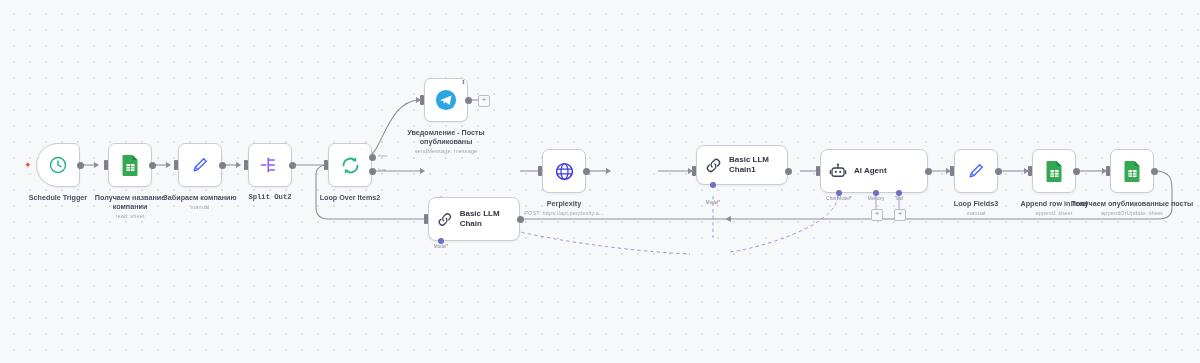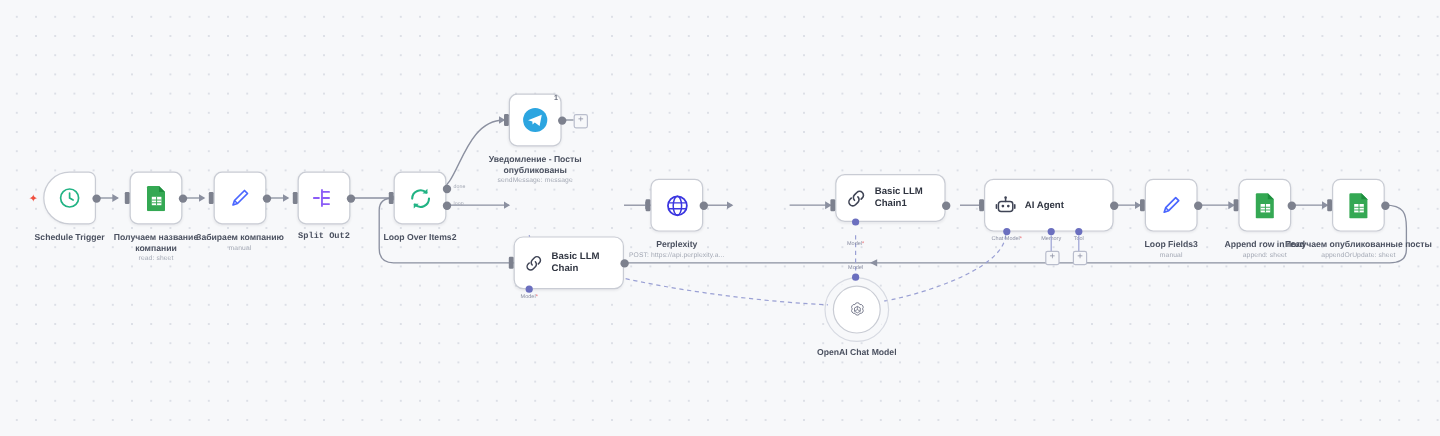--- a/index.html
+++ b/index.html
@@ -347,30 +347,14 @@
         <rect x="8.6" y="10" width="0.8" height="7" fill="#34a853"></rect>
       </svg>
     </div>
     <div class="port" style="right:-4px;top:19px;"></div>
     <div class="lbl wide" style="width:140px;">
       <span>Получаем опубликованные посты</span>
       <span class="sub">appendOrUpdate: sheet</span>
     </div>
   </div>
 
-  <div class="node" style="left:687px;top:231px;">
-    <div class="sub-port" style="left:23px;top:-3px;"></div>
-    <span class="sub-lbl" style="left:26px;top:-11px;">Model</span>
-    <div class="circle-ring">
-      <div class="circle">
-        <svg width="17" height="17" viewBox="0 0 24 24">
-          <path d="M12 3.2 a3 3 0 0 1 2.9 2.2 a3 3 0 0 1 3.5 1.5 a3 3 0 0 1 -0.4 3.6 a3 3 0 0 1 0.4 3.6 a3 3 0 0 1 -3.5 1.5 a3 3 0 0 1 -2.9 2.2 a3 3 0 0 1 -2.9 -2.2 a3 3 0 0 1 -3.5 -1.5 a3 3 0 0 1 0.4 -3.6 a3 3 0 0 1 -0.4 -3.6 a3 3 0 0 1 3.5 -1.5 a3 3 0 0 1 2.9 -2.2 z" fill="none" stroke="#6f7386" stroke-width="1.1"></path>
-          <path d="M8.6 9.4 L12 7.5 L15.4 9.4 L15.4 13.2 L12 15.1 L8.6 13.2 Z" fill="none" stroke="#6f7386" stroke-width="1"></path>
-          <path d="M12 7.5 L12 11.3 L15.4 13.2 M12 11.3 L8.6 13.2" fill="none" stroke="#6f7386" stroke-width="0.9"></path>
-        </svg>
-      </div>
-    </div>
-    <div class="lbl" style="top:58px;width:120px;">
-      <span>OpenAI Chat Model</span>
-    </div>
-  </div>
 
 </div>
 
 </body></html>

